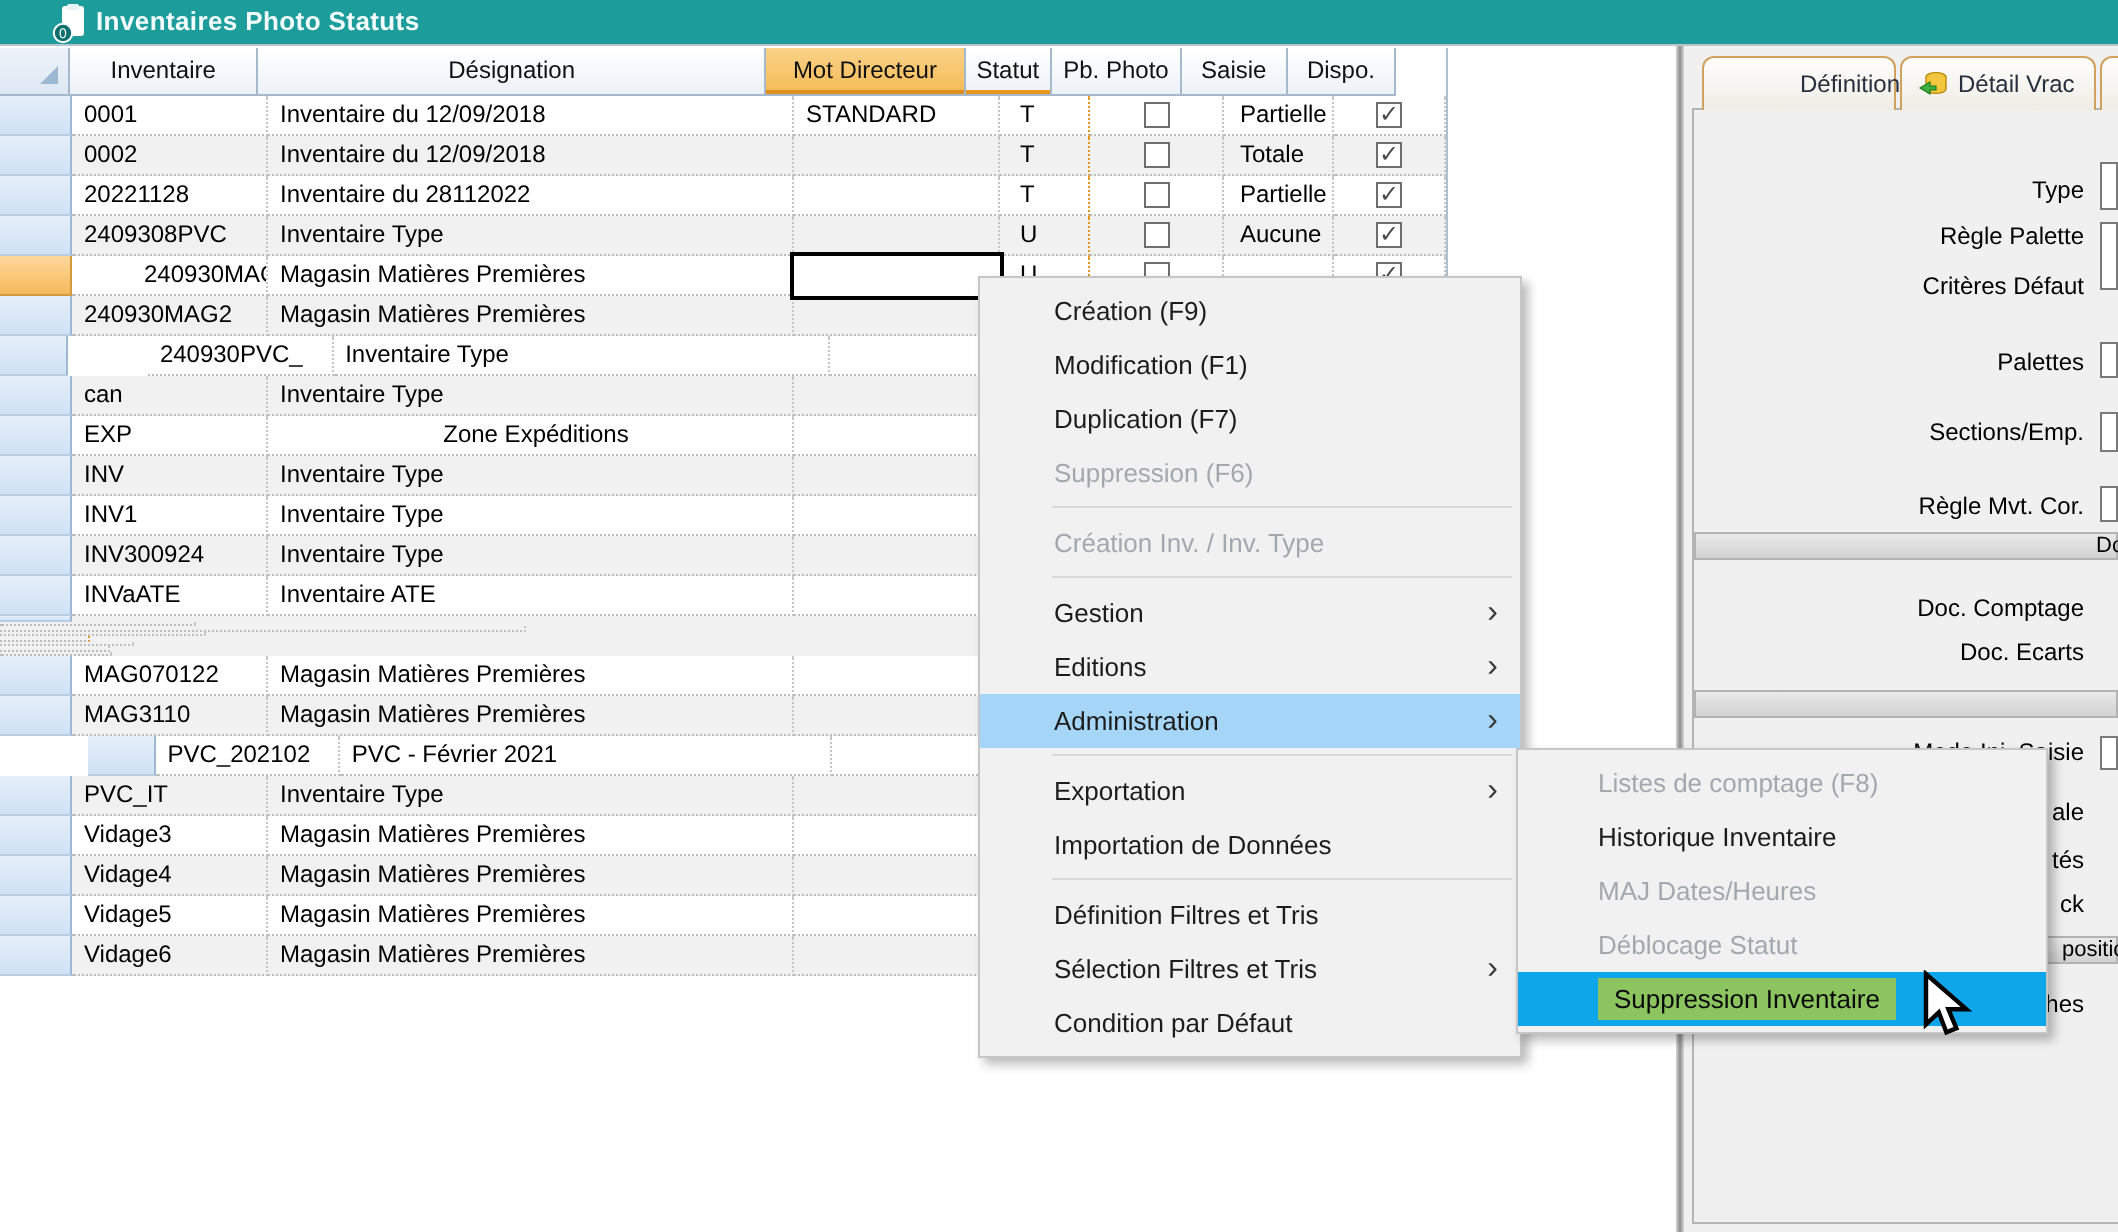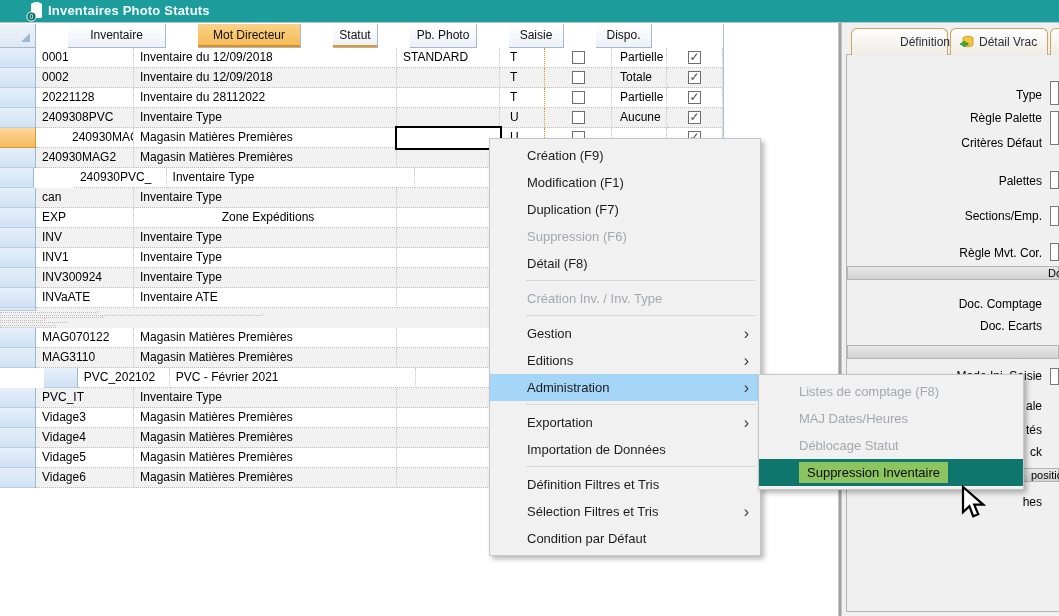--- a/index.html
+++ b/index.html
@@ -7,21 +7,21 @@
   *{box-sizing:border-box;}
   .abs{position:absolute;}
 
   
   #titlebar{left:0;top:0;width:1059px;height:23px;background:#1d9c9c;border-bottom:1px solid #b7c5cd;}
   #titlebar .ttl{position:absolute;left:48px;top:3px;color:#f4fdfd;font-size:13px;font-weight:600;letter-spacing:.2px;}
   #title-icon{position:absolute;left:26px;top:2px;}
 
   
   #grid{left:0;top:24px;width:724px;height:464px;border-right:1px solid #aebfd2;border-bottom:1px solid #aebfd2;background:#fff;z-index:2;}
-  #ghead{position:absolute;left:0;top:0;height:24px;width:698px;display:flex;gap:32px;}
+  #ghead{position:absolute;left:0;top:0;height:24px;width:698px;display:flex;}
   .hc{height:24px;background:linear-gradient(#ffffff,#ecf1f8);border-right:1px solid #a5b8cc;border-bottom:1px solid #a5b8cc;
       font-size:12px;color:#111;text-align:center;line-height:23px;overflow:hidden;white-space:nowrap;}
   .hc.corner{background:linear-gradient(#eef3fa,#dde7f3);position:relative;}
   .hc.corner .tri{position:absolute;right:5px;bottom:5px;width:0;height:0;border-left:9px solid transparent;border-bottom:9px solid #9db8d2;}
   .hc.mot{background:linear-gradient(#fad288,#f5ba55);box-shadow:inset 0 -2px 0 #de8f1e;}
   .hc.sta{box-shadow:inset 0 -2px 0 #e8971e;}
   .w-rh{width:36px}.w0{width:98px}.w1{width:263px}.w2{width:103px}.w3{width:45px}.w4{width:67px}.w5{width:55px}.w6{width:56px}
 
   #rows{position:absolute;left:0;top:24px;width:723px;}
   .trow{position:absolute;left:0;width:723px;height:20px;display:flex;background:#fff;}
@@ -56,21 +56,21 @@
 
   
   .menu{background:#f1f1f1;border:1px solid #c6c6c6;box-shadow:3px 3px 5px rgba(0,0,0,.28);padding:3px 0;z-index:30;}
   #ctxmenu{left:489px;top:138px;width:272px;}
   #submenu{left:758px;top:374px;width:266px;z-index:40;}
   .mi{position:relative;height:27px;line-height:27px;font-size:13px;color:#1c1c1c;padding-left:37px;white-space:nowrap;}
   #submenu .mi{padding-left:40px;}
   .mi.dis{color:#a4a8ad;}
   .mi.hl{background:#a5d5f7;}
   .mi.has-sub::after{content:"\203A";position:absolute;right:11px;top:0;font-size:16px;color:#3a3a3a;}
-  .mi.green-row{background:#0f766e;padding-left:37px;}
+  .mi.green-row{background:#0ea5e9;padding-left:37px;}
   .mi .green{background:#8cc45f;color:#0a0a0a;padding:3px 8px;}
   .msep{height:1px;background:#d9d9d9;margin:3px 4px 4px 36px;}
 
   #cursor{left:960px;top:485px;z-index:60;}
 </style>
 </head>
 <body>
 
 <div class="abs" id="titlebar">
   <svg id="title-icon" width="20" height="20" viewBox="0 0 20 20">
@@ -81,20 +81,21 @@
   </svg>
   <span class="ttl">Inventaires Photo Statuts</span>
 </div>
 
 <div class="abs" id="grid">
   <div id="ghead">
     <div class="hc corner w-rh">
         <span class="tri"></span>
       </div>
     <div class="hc w0">Inventaire</div>
+    <div class="hc w1">Désignation</div>
     <div class="hc mot w2">Mot Directeur</div>
     <div class="hc sta w3">Statut</div>
     <div class="hc w4">Pb. Photo</div>
     <div class="hc w5">Saisie</div>
     <div class="hc w6">Dispo.</div>
   </div>
   <div id="rows">
       <div class="trow" style="top: 0px;">
         <div class="rh"></div>
         <div class="td c-inv" style="width: 98px;">0001</div>
@@ -389,38 +390,38 @@
       <div class="stub" style="top: 220px; height: 18px;"></div>
       <div class="stub" style="top: 345px; height: 17px;"></div>
     </div>
 </div>
 
 <div class="abs menu" id="ctxmenu">
     <div class="mi"><span>Création (F9)</span></div>
     <div class="mi"><span>Modification (F1)</span></div>
     <div class="mi"><span>Duplication (F7)</span></div>
     <div class="mi dis"><span>Suppression (F6)</span></div>
-    <div class="mi"><span>Détail (F8)</span></div>
     <div class="msep"></div>
     <div class="mi dis"><span>Création Inv. / Inv. Type</span></div>
     <div class="msep"></div>
     <div class="mi has-sub"><span>Gestion</span></div>
     <div class="mi has-sub"><span>Editions</span></div>
     <div class="mi has-sub hl"><span>Administration</span></div>
     <div class="msep"></div>
     <div class="mi has-sub"><span>Exportation</span></div>
     <div class="mi"><span>Importation de Données</span></div>
     <div class="msep"></div>
     <div class="mi"><span>Définition Filtres et Tris</span></div>
     <div class="mi has-sub"><span>Sélection Filtres et Tris</span></div>
     <div class="mi"><span>Condition par Défaut</span></div>
   </div>
 
 <div class="abs menu" id="submenu">
     <div class="mi dis"><span>Listes de comptage (F8)</span></div>
+    <div class="mi"><span>Historique Inventaire</span></div>
     <div class="mi dis"><span>MAJ Dates/Heures</span></div>
     <div class="mi dis"><span>Déblocage Statut</span></div>
     <div class="mi green-row"><span class="green">Suppression Inventaire</span></div>
   </div>
 
 <svg class="abs" id="cursor" width="26" height="34" viewBox="0 0 13 17">
   <path d="M1.5 1 L1.5 13.6 L4.7 10.6 L6.6 15.6 L9.1 14.6 L7.1 9.8 L11.6 9.8 Z" fill="#ffffff" stroke="#000000" stroke-width="1.1"></path>
 </svg>
 
 </body></html>

